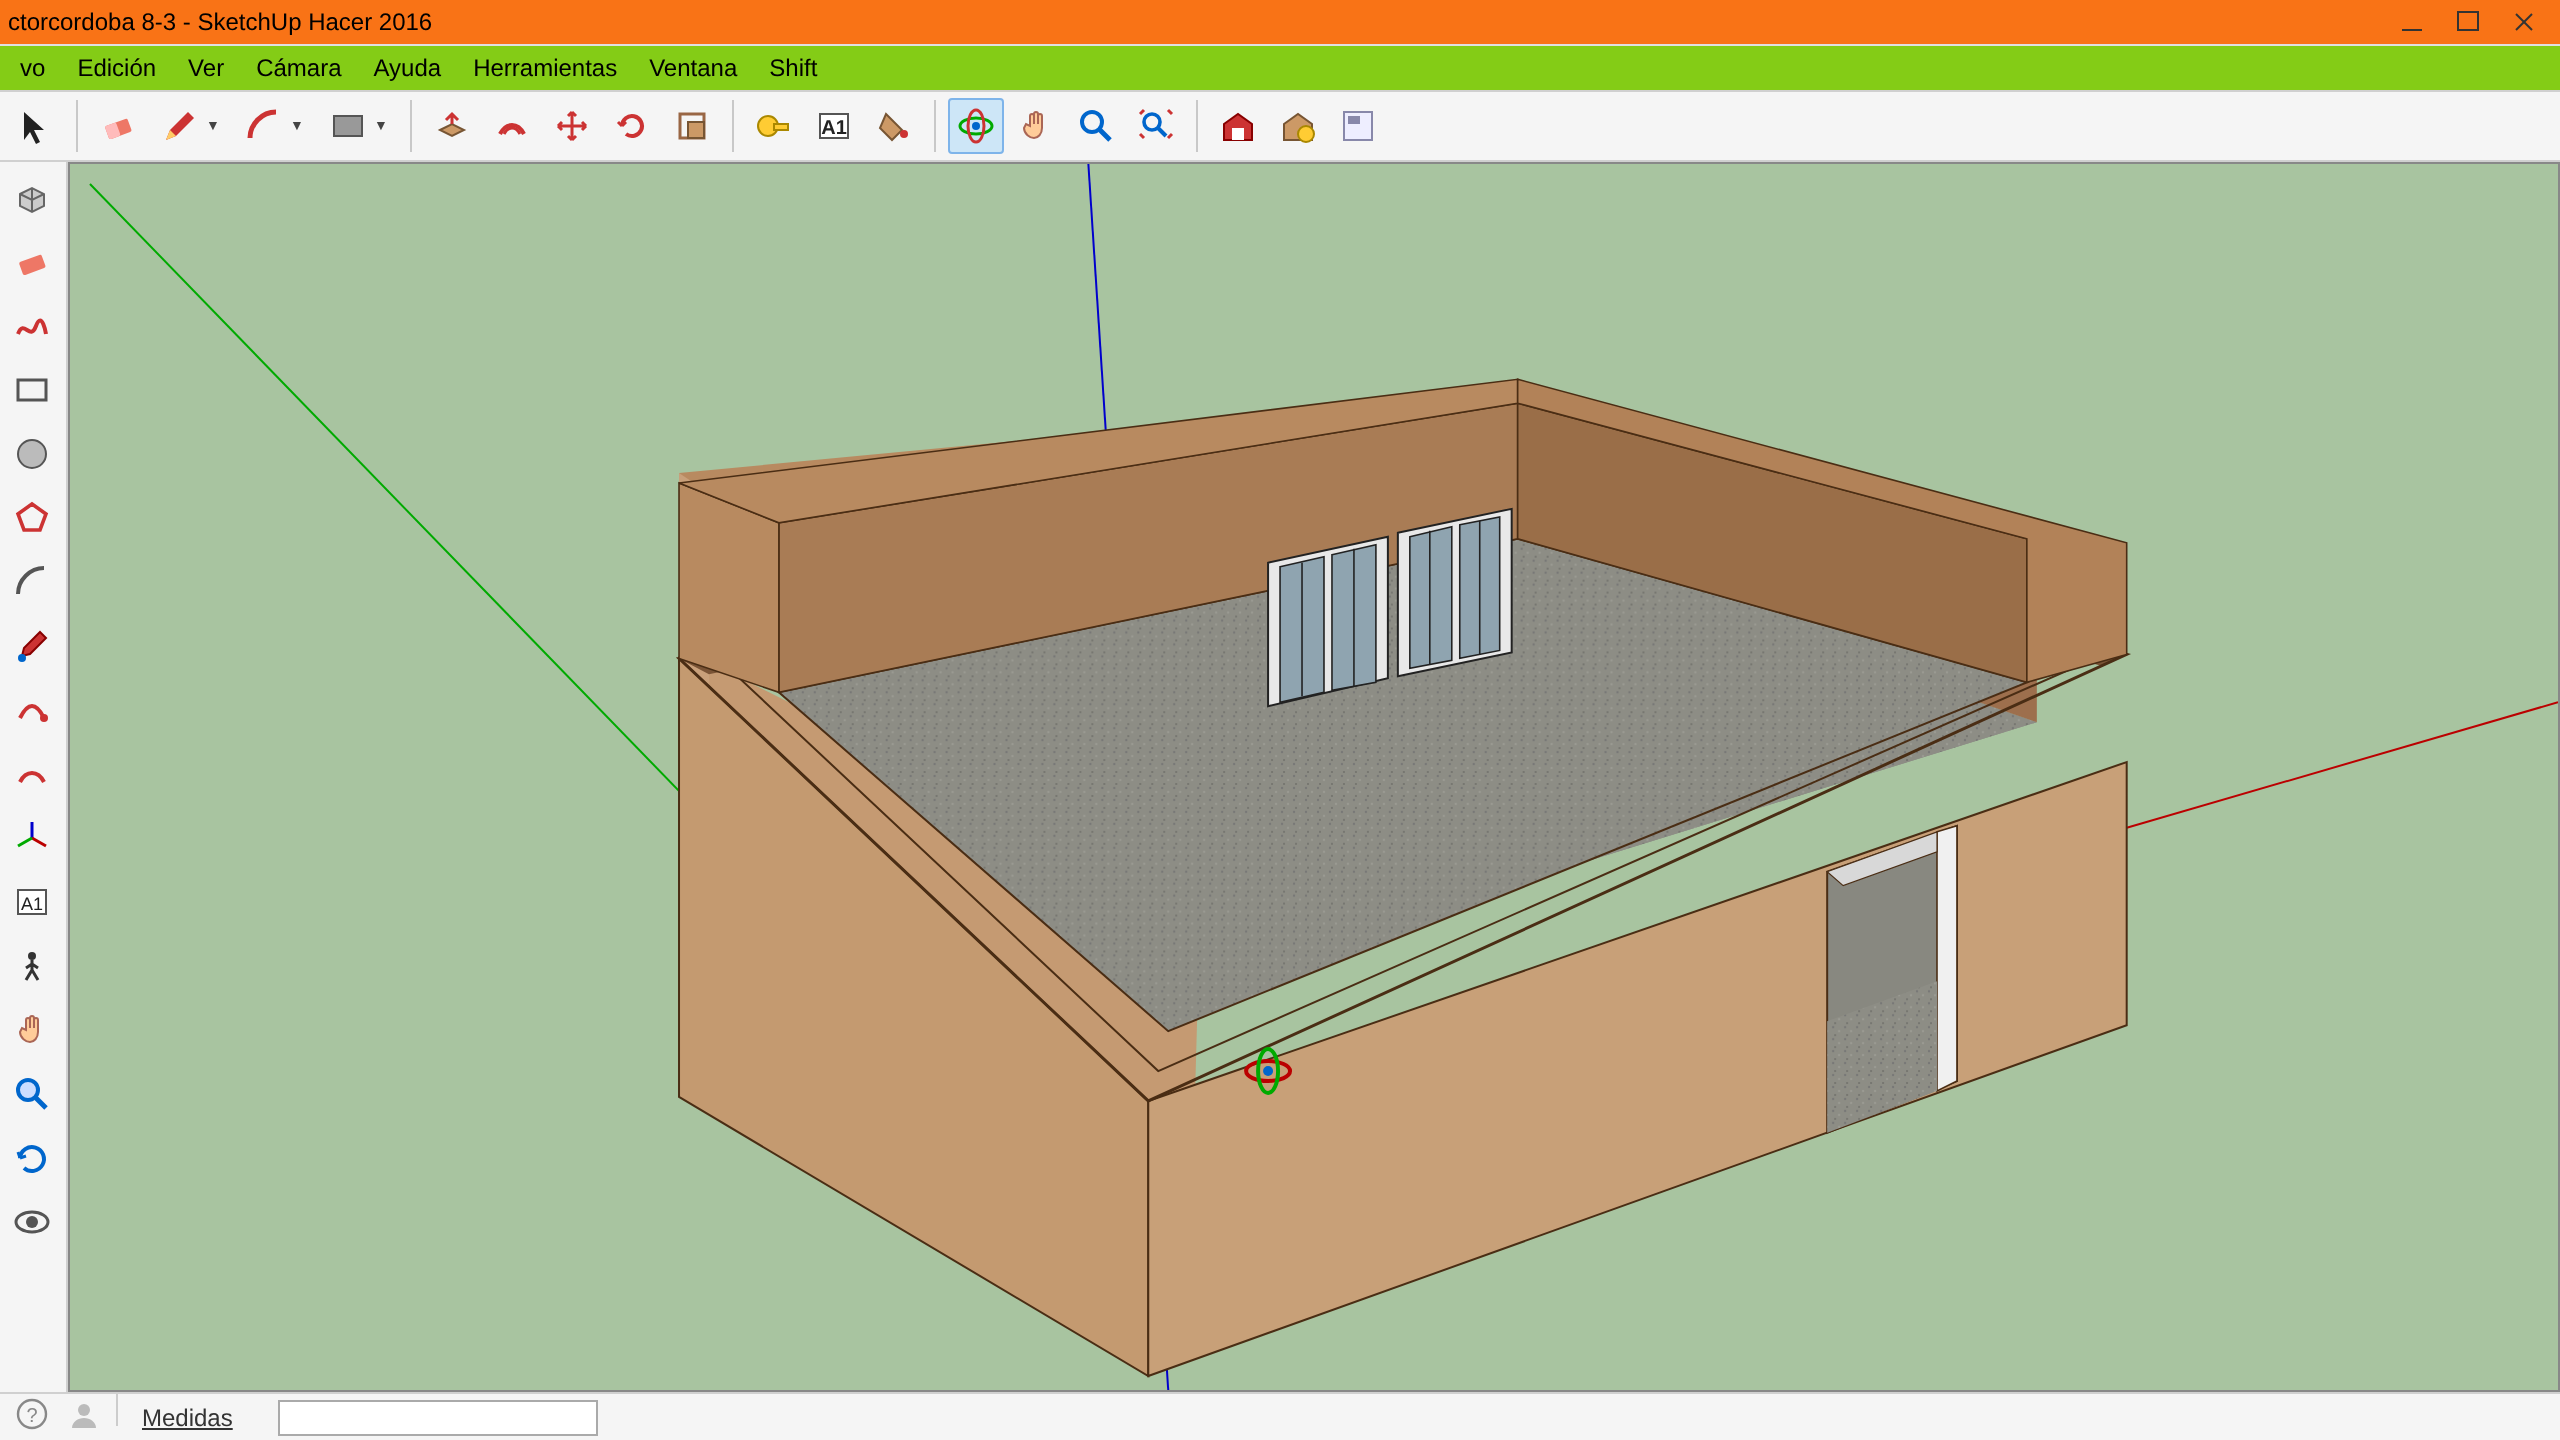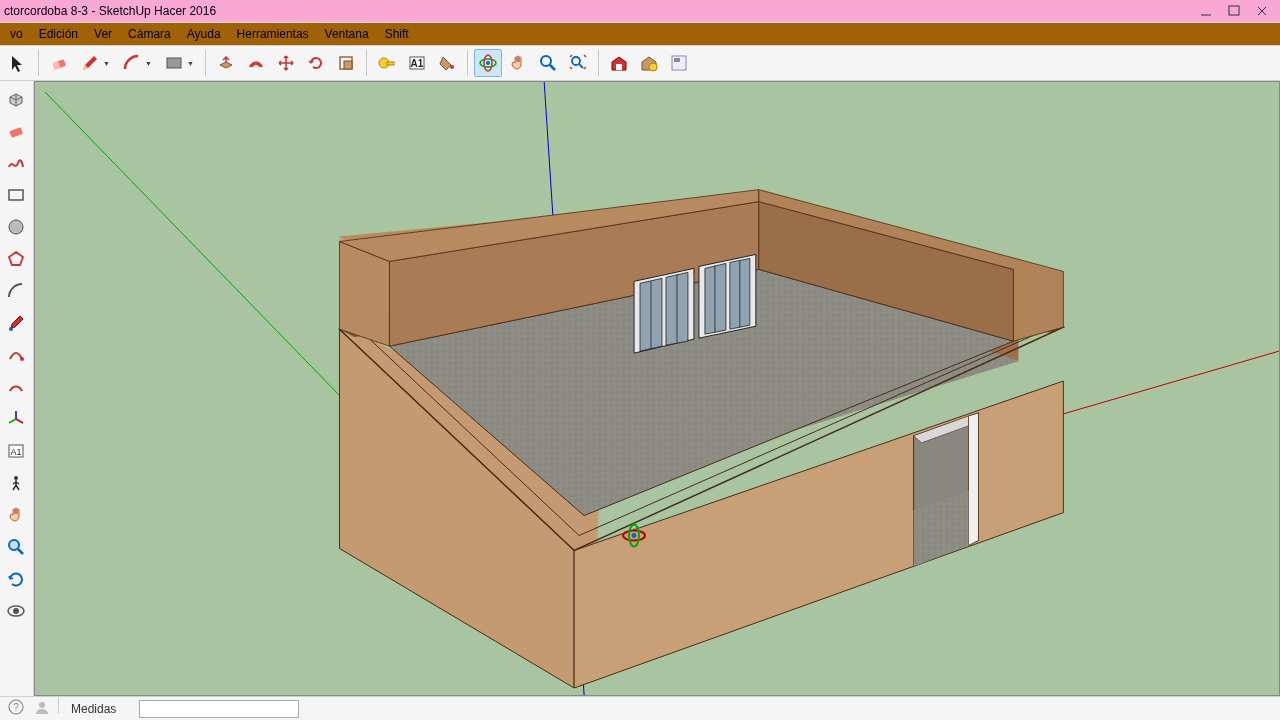--- a/index.html
+++ b/index.html
@@ -1,35 +1,35 @@
 <!DOCTYPE html>
 <html><head>
 <meta charset="utf-8">
 <style>
   * { box-sizing: border-box; margin: 0; padding: 0; }
   html, body { width: 1280px; height: 720px; font-family: "Segoe UI", Tahoma, sans-serif; font-size: 12px; background: #fff; overflow: hidden; }
-  .titlebar { height: 23px; background: #f9a8d4; display: flex; align-items: center; padding: 0 4px; border-bottom: 1px solid #e0e0e0; }
+  .titlebar { height: 23px; background: #f97316; display: flex; align-items: center; padding: 0 4px; border-bottom: 1px solid #e0e0e0; }
   .titlebar .title { flex: 1; color: #000; font-size: 12px; }
   .win-btn { width: 28px; height: 20px; display: flex; align-items: center; justify-content: center; color: #333; font-size: 12px; cursor: pointer; }
-  .menubar { height: 22px; background: #a16207; display: flex; align-items: center; padding: 0 2px; }
+  .menubar { height: 22px; background: #84cc16; display: flex; align-items: center; padding: 0 2px; }
   .menubar .menu-item { padding: 2px 8px; cursor: pointer; }
   .toolbar { height: 36px; background: #f5f5f5; border-top: 1px solid #d0d0d0; border-bottom: 1px solid #d0d0d0; display: flex; align-items: center; padding: 0 4px; gap: 2px; }
   .tb-btn { width: 28px; height: 28px; display: flex; align-items: center; justify-content: center; border: 1px solid transparent; border-radius: 2px; cursor: pointer; position: relative; }
   .tb-btn.active { border-color: #7eb4ea; background: #cde6f7; }
   .tb-btn.with-drop { width: 40px; }
   .tb-drop { font-size: 7px; color: #444; margin-left: 3px; }
   .tb-sep { width: 1px; height: 26px; background: #c8c8c8; margin: 0 4px; }
   .workspace { position: absolute; top: 81px; left: 0; right: 0; bottom: 24px; display: flex; }
   .left-toolbar { width: 34px; background: #f5f5f5; border-right: 1px solid #d0d0d0; display: flex; flex-direction: column; padding: 4px 2px; gap: 4px; }
   .lt-btn { width: 28px; height: 28px; display: flex; align-items: center; justify-content: center; border: 1px solid transparent; border-radius: 2px; cursor: pointer; }
   .viewport { flex: 1; background: #a8c4a0; position: relative; border: 1px solid #888; overflow: hidden; }
   .statusbar { position: absolute; left: 0; right: 0; bottom: 0; height: 24px; background: #f5f5f5; border-top: 1px solid #d0d0d0; display: flex; align-items: center; padding: 0 6px; font-size: 12px; color: #333; }
   .statusbar .status-icons { display: flex; gap: 6px; margin-right: 12px; }
   .statusbar .hint { flex: 1; }
-  .statusbar .measure-label { margin-right: 23px; }
+  .statusbar .measure-label { margin-right: 23px; text-decoration: underline; }
   .statusbar .measure-box { width: 160px; height: 18px; background: #fff; border: 1px solid #aaa; }
   svg.ic { width: 20px; height: 20px; }
 </style>
 </head>
 <body>
 
 <div class="titlebar">
   <span class="title">ctorcordoba 8-3 - SketchUp Hacer 2016</span>
   <div class="win-btn">
     <svg class="ic" viewBox="0 0 20 20">

